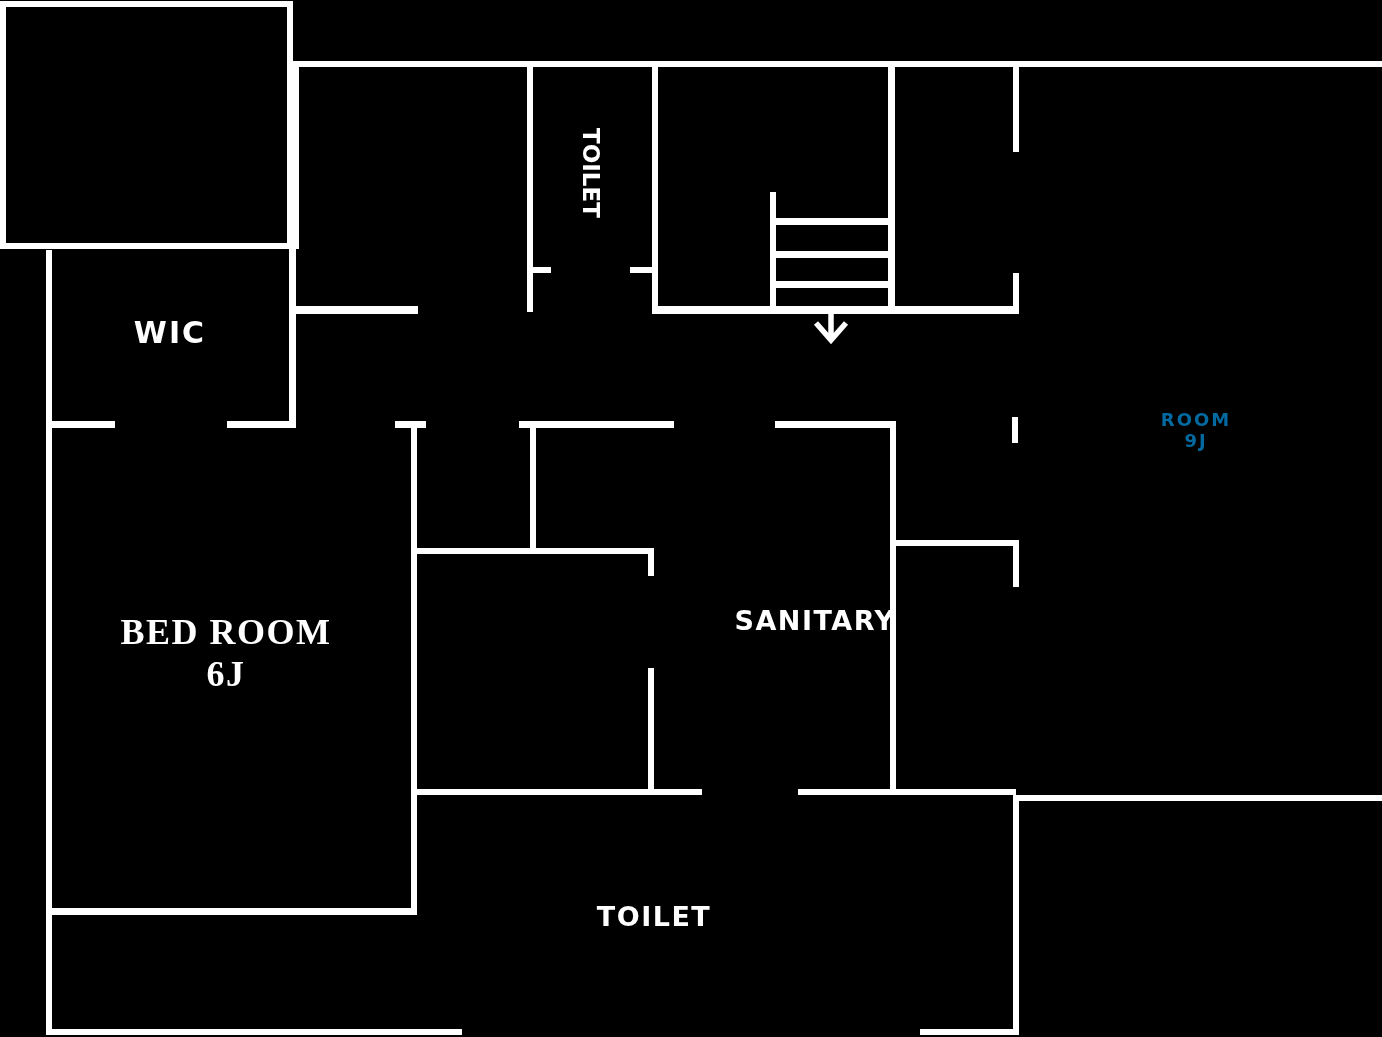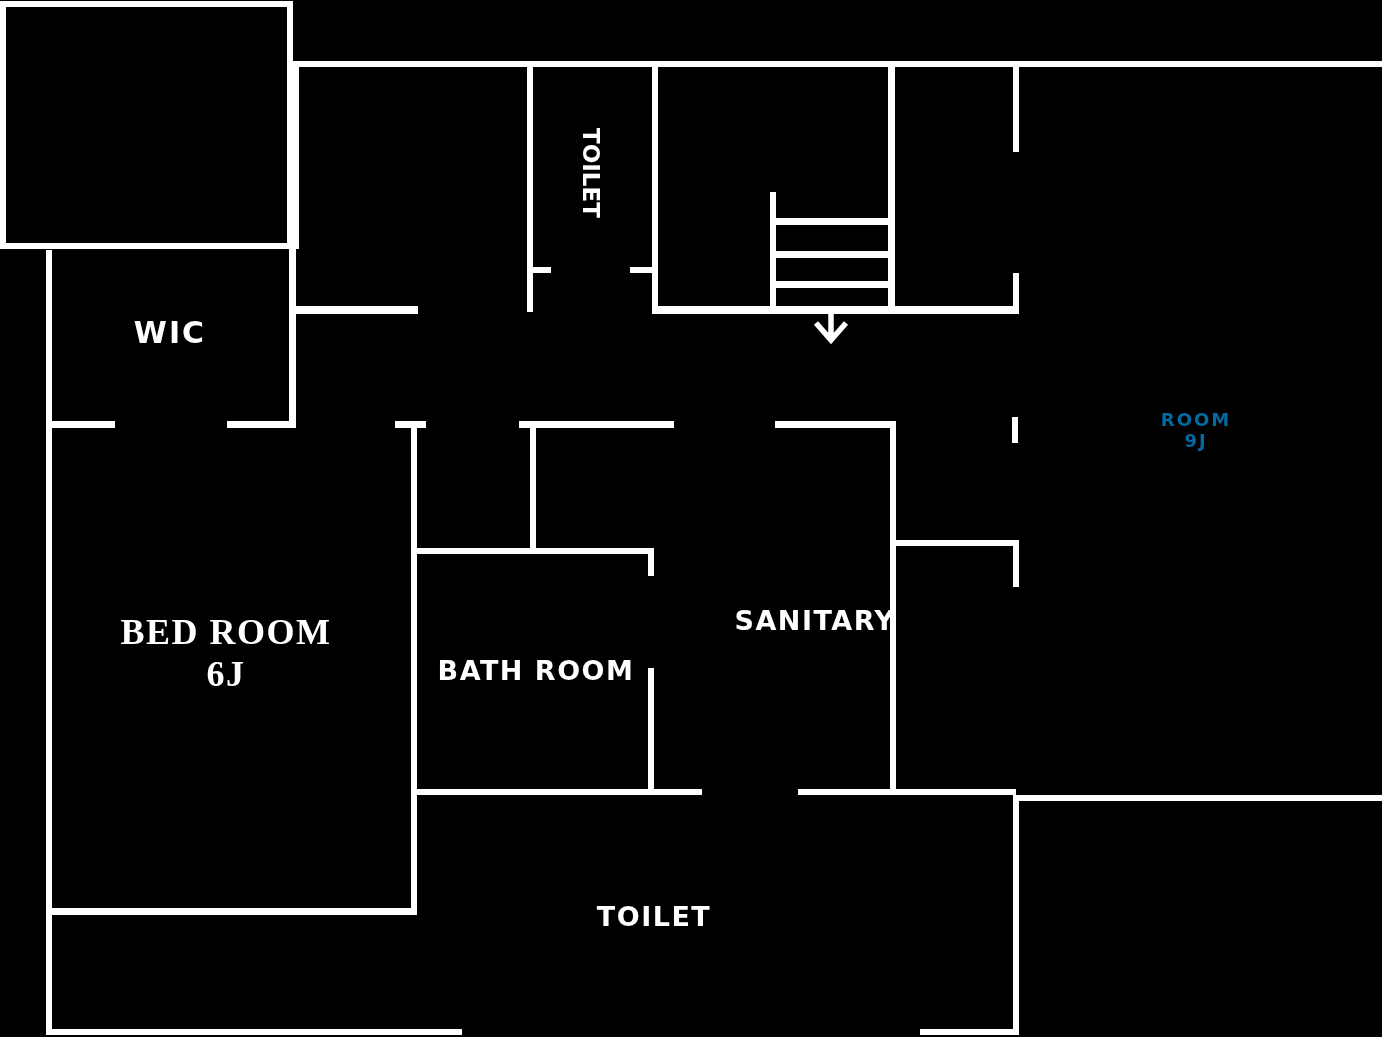--- a/index.html
+++ b/index.html
@@ -88,23 +88,20 @@
       <div>WIC</div>
     </div>
     <div class="room-label" style="left: 1196px; top: 430px; font-size: 18px; letter-spacing: 2px; color: #0369a1;">
       <div>ROOM</div>
       <div>9J</div>
     </div>
     <div class="room-label" style="left: 226px; top: 653px; font-size: 36px; letter-spacing: 1.5px; color: rgb(255, 255, 255); font-family: Liberation Serif, serif;">
       <div>BED ROOM</div>
       <div>6J</div>
     </div>
-    <div class="room-label" style="left: 536px; top: 671px; font-size: 27px; letter-spacing: 1.5px; color: rgb(255, 255, 255);">
-      <div>BATH ROOM</div>
-    </div>
     <div class="room-label" style="left: 788px; top: 621px; font-size: 27px; letter-spacing: 1.5px; color: rgb(255, 255, 255); margin-left: 27px;">
       <div>SANITARY</div>
     </div>
     <div class="room-label" style="left: 654px; top: 917px; font-size: 27px; letter-spacing: 1.5px; color: rgb(255, 255, 255);">
       <div>TOILET</div>
     </div>
     <svg width="42" height="46" class="arrow-svg" style="left: 810px; top: 300px;">
       <path d="M21 6 L21 38 M6 23 L21 40 L36 23" fill="none" stroke="#ffffff" stroke-width="5.5"></path>
     </svg>
   </div>

